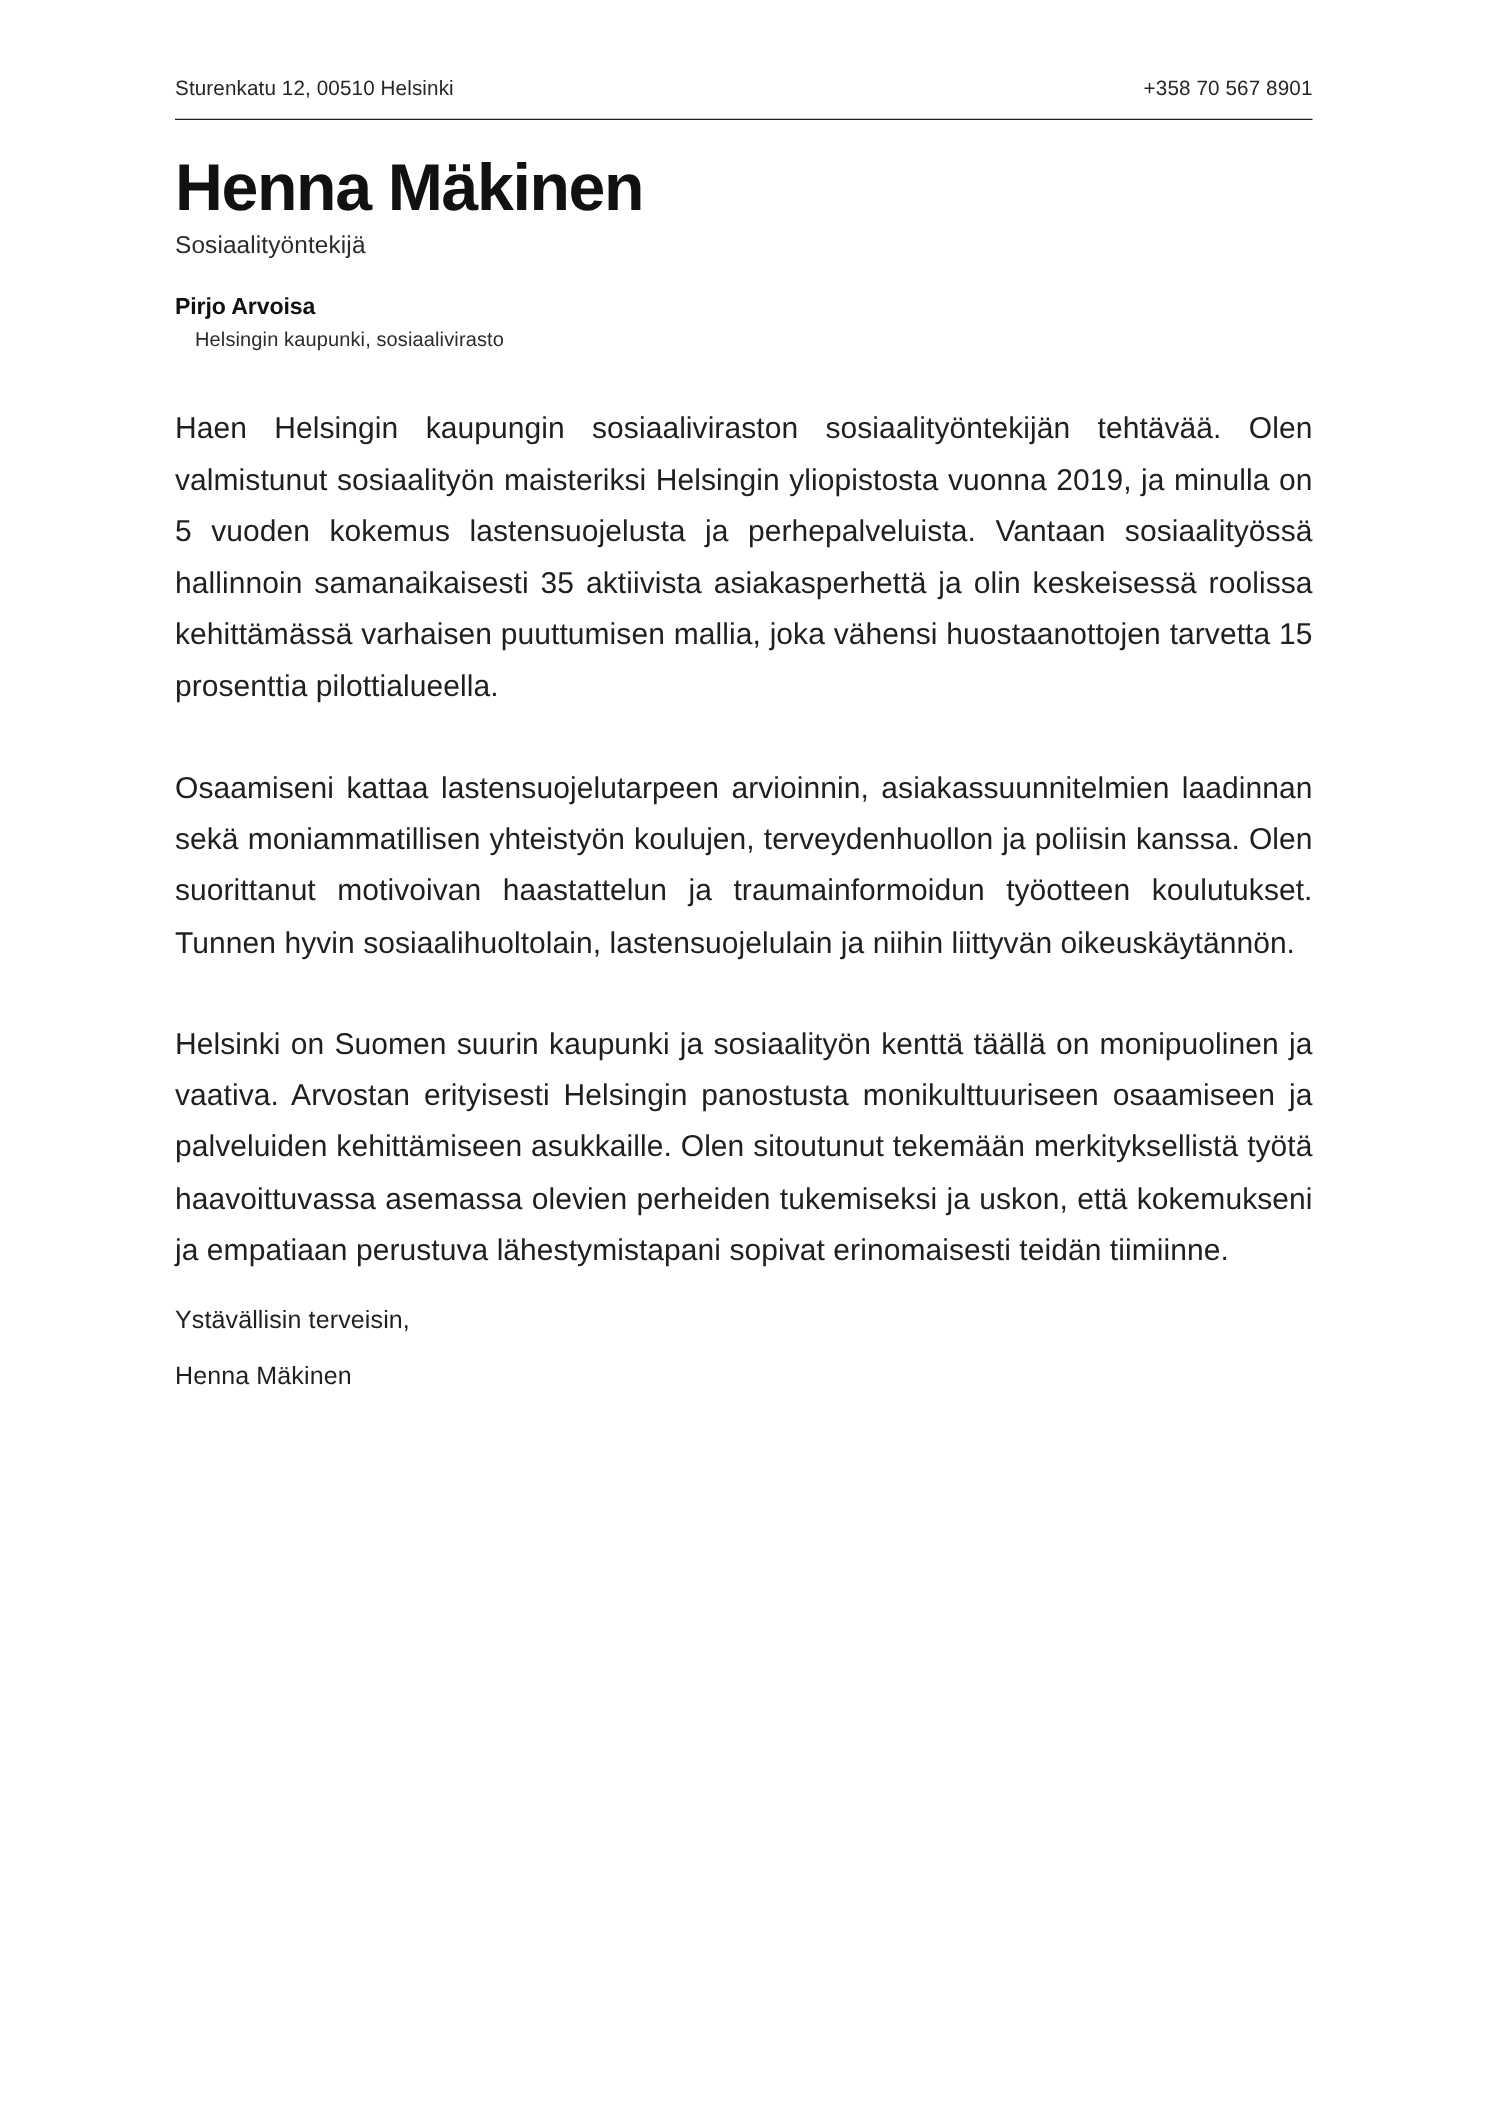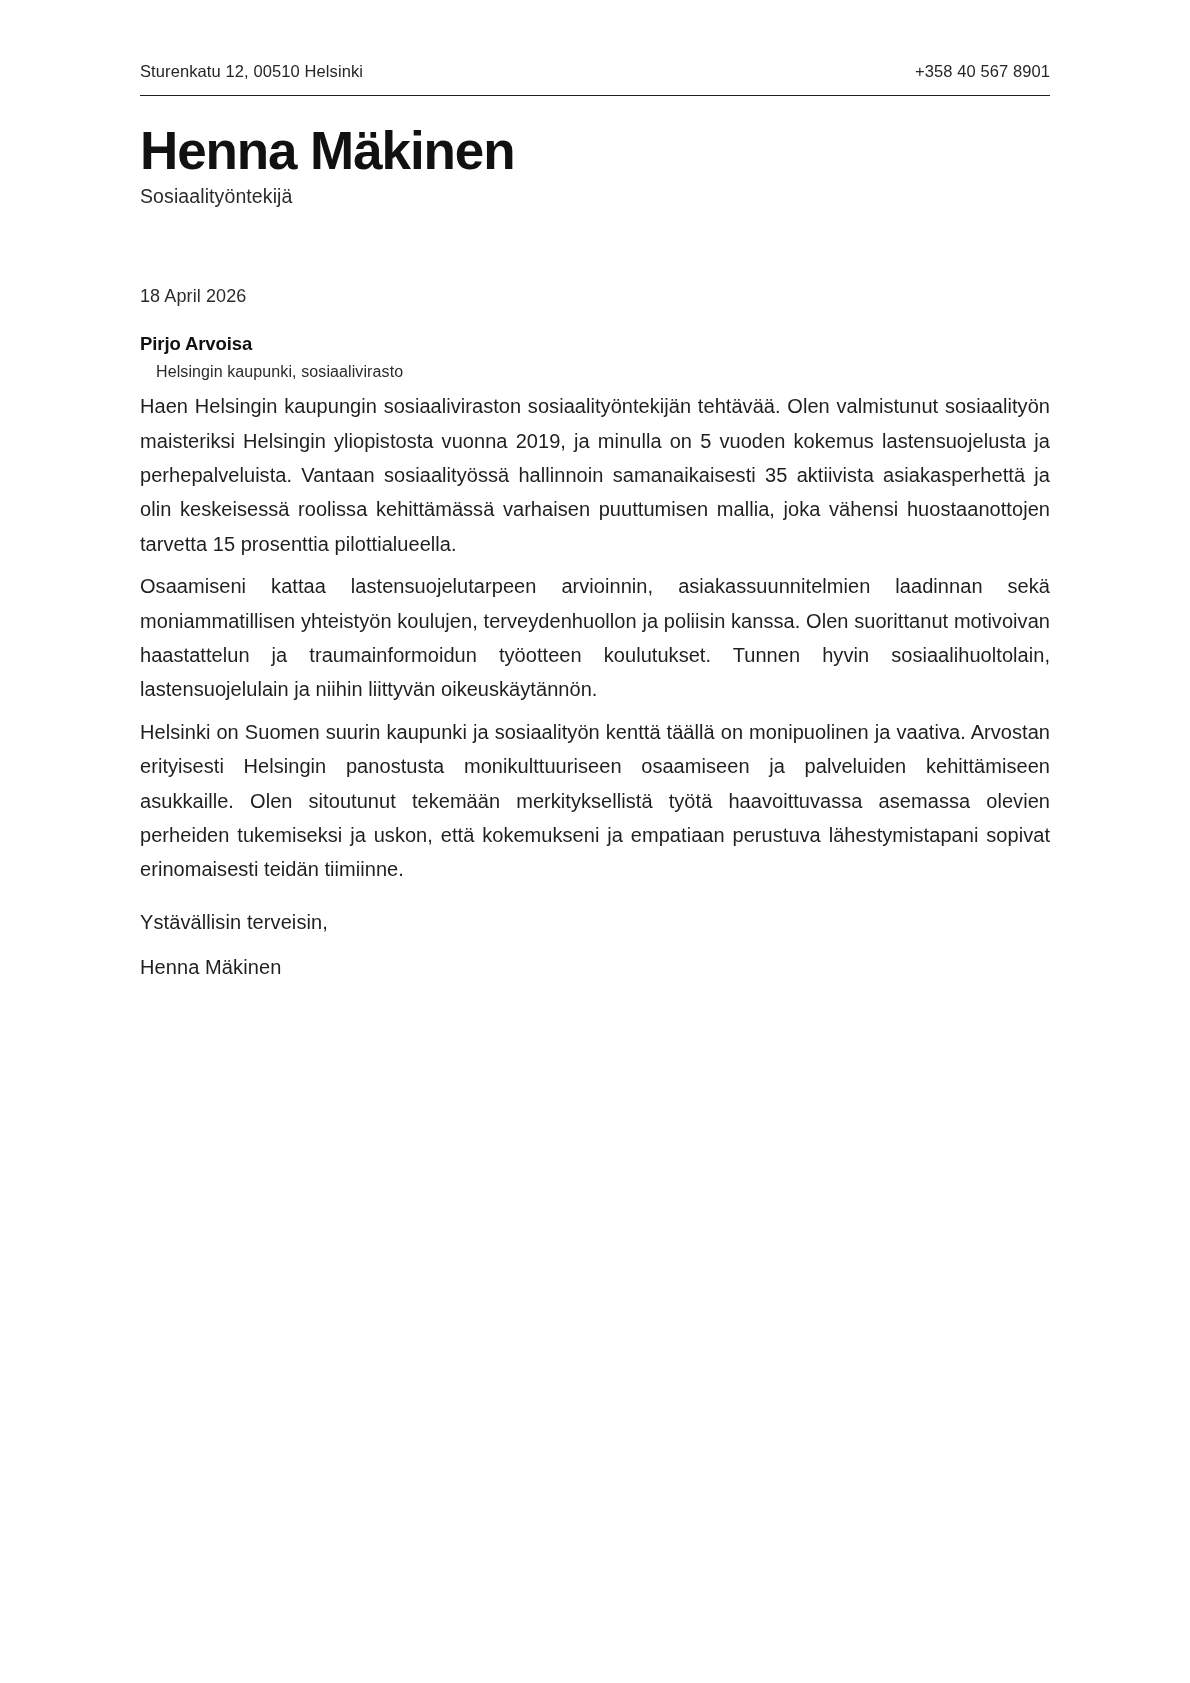--- a/index.html
+++ b/index.html
@@ -83,26 +83,26 @@
   }
 
   
   .salutation {
     font-size: 20px;
     color: #1f1f1f;
     margin: 50px 0 0 0;
     letter-spacing: 0.1px;
   }
   .body-par {
-    font-size: 20px;
+    font-size: 24px;
     line-height: 1.72;
     color: #1f1f1f;
     text-align: justify;
     text-justify: inter-word;
-    margin: 8px 0 0 0;
+    margin: 40px 0 0 0;
     letter-spacing: 0.05px;
   }
   .closing {
     font-size: 20px;
     color: #1f1f1f;
     margin: 24px 0 0 0;
     letter-spacing: 0.1px;
   }
   .signature {
     font-size: 20px;
@@ -111,30 +111,29 @@
     letter-spacing: 0.1px;
   }
 </style>
 </head>
 <body>
 
 <div class="page">
 
   <div class="contact-row">
     <span class="c-left">Sturenkatu 12, 00510 Helsinki</span>
-    <span class="c-right">+358 40 567 8901</span>
+    <span class="c-right">+358 70 567 8901</span>
   </div>
 
   <hr class="header-rule">
 
   <h1 class="name">Henna Mäkinen</h1>
 
   <p class="job-title">Sosiaalityöntekijä</p>
 
-  <p class="letter-date">18 April 2026</p>
 
   <p class="recipient-name">Pirjo Arvoisa</p>
 
   <p class="recipient-org">Helsingin kaupunki, sosiaalivirasto</p>
 
 
   <p class="body-par">Haen Helsingin kaupungin sosiaaliviraston sosiaalityöntekijän tehtävää. Olen valmistunut sosiaalityön maisteriksi Helsingin yliopistosta vuonna 2019, ja minulla on 5 vuoden kokemus lastensuojelusta ja perhepalveluista. Vantaan sosiaalityössä hallinnoin samanaikaisesti 35 aktiivista asiakasperhettä ja olin keskeisessä roolissa kehittämässä varhaisen puuttumisen mallia, joka vähensi huostaanottojen tarvetta 15 prosenttia pilottialueella.</p>
 
   <p class="body-par">Osaamiseni kattaa lastensuojelutarpeen arvioinnin, asiakassuunnitelmien laadinnan sekä moniammatillisen yhteistyön koulujen, terveydenhuollon ja poliisin kanssa. Olen suorittanut motivoivan haastattelun ja traumainformoidun työotteen koulutukset. Tunnen hyvin sosiaalihuoltolain, lastensuojelulain ja niihin liittyvän oikeuskäytännön.</p>
 

